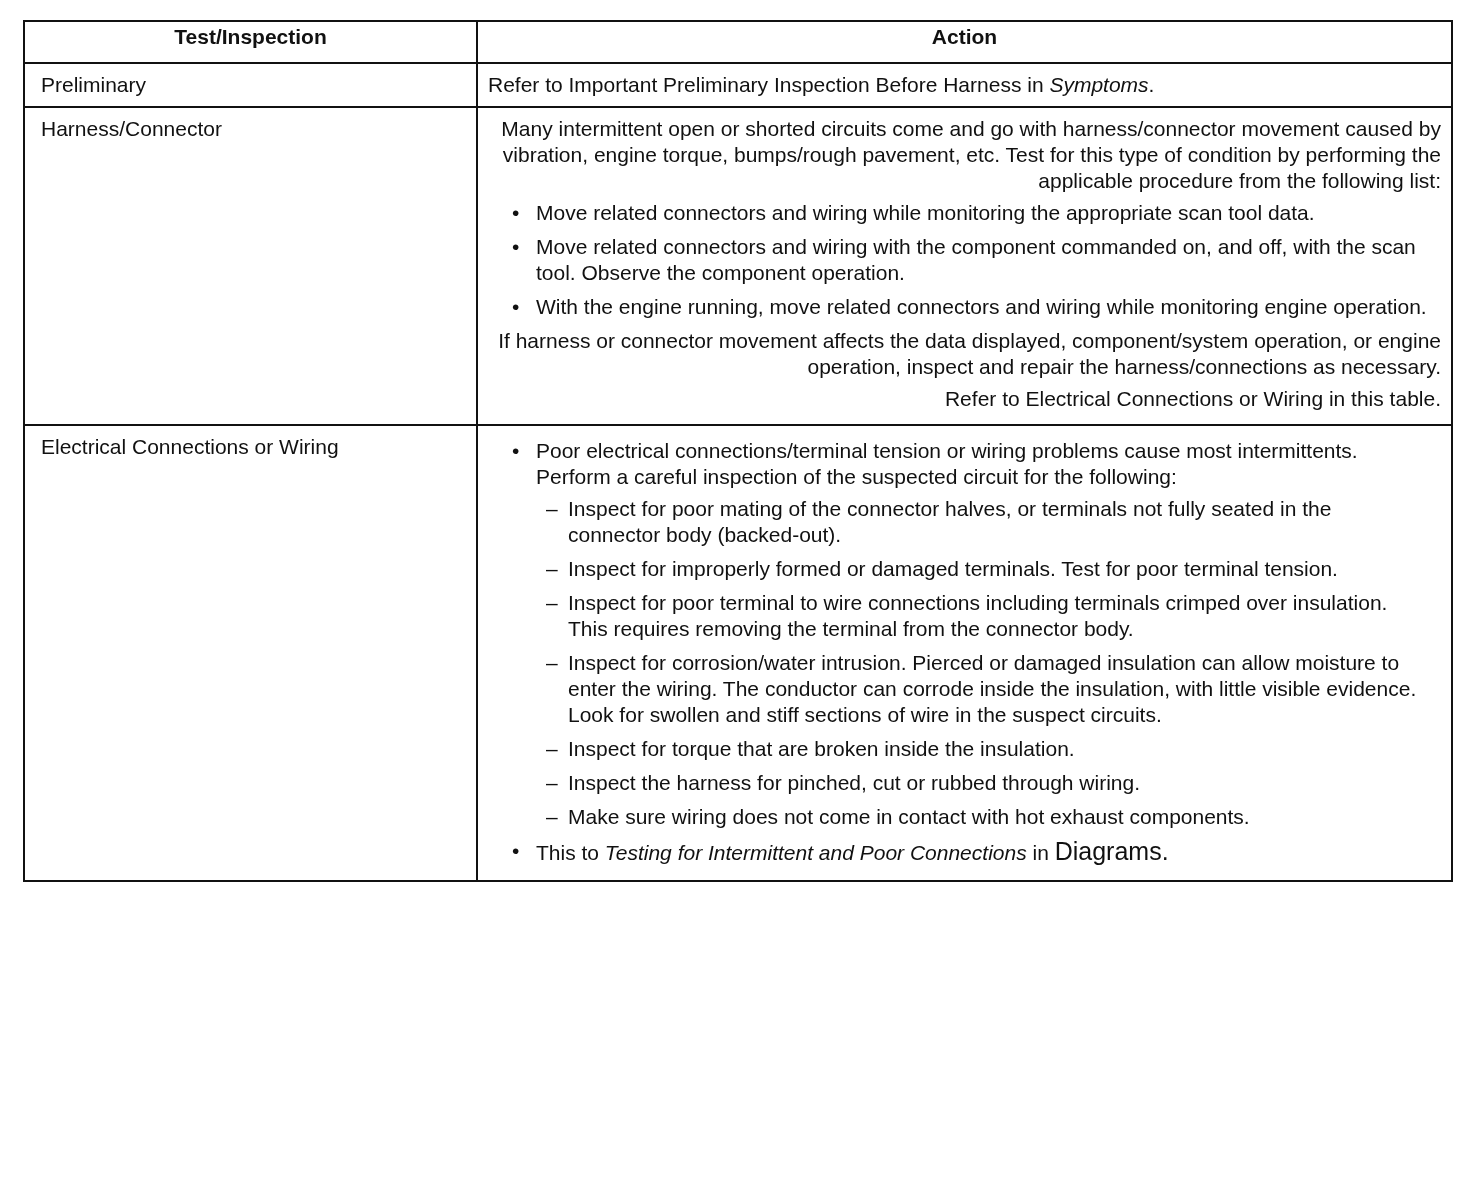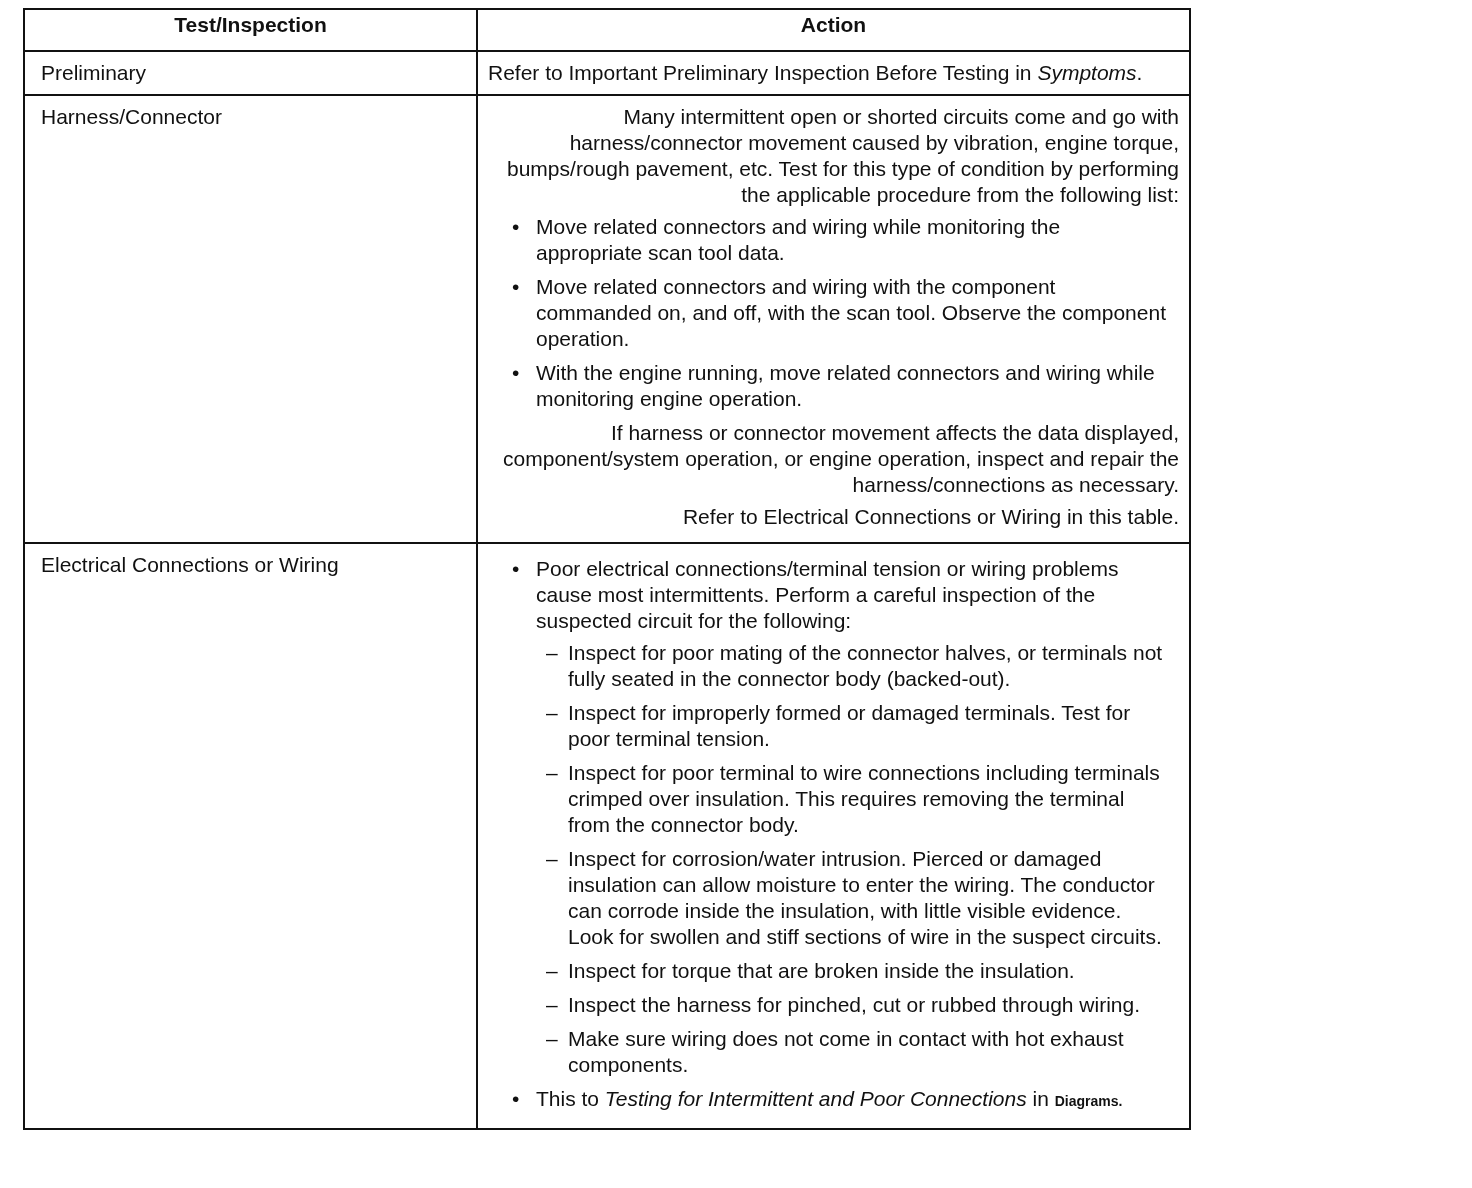--- a/index.html
+++ b/index.html
@@ -1,46 +1,46 @@
 <!DOCTYPE html>
 <html><head>
 <meta charset="utf-8">
 <style>
   html, body { margin:0; padding:0; background:#ffffff; }
   body { width:1472px; height:1188px; position:relative; font-family:"Liberation Sans", sans-serif; color:#111; }
-  table.dtc { position:absolute; left:23px; top:8px; width:1168px; border-collapse:collapse; font-size:21px; line-height:26px;padding-left:6px; }
+  table.dtc { position:absolute; left:23px; top:20px; width:1430px; border-collapse:collapse; font-size:21px; line-height:26px;padding-left:6px; }
   table.dtc td, table.dtc th { border:2px solid #111; vertical-align:top; }
   th { font-weight:bold; height:36px; padding:2px 0; text-align:center; vertical-align:middle; }
   th.c1 { width:451px; }
   td.def { padding:4px 14px 6px 16px; }
   td.def p { margin:0; line-height:34px; }
   td.left { padding:8px 16px; width:419px; }
   td.right { padding:8px 10px 6px 10px; }
   td.right p { margin:0 0 6px 0;text-align:right; }
   ul.b { list-style:none; margin:4px 12px 8px 0; padding:0 0 0 24px; }
   ul.b > li { position:relative; padding-left:24px; margin-bottom:8px; }
   ul.b > li::before { content:"•"; position:absolute; left:0; top:0; }
   ul.d { list-style:none; margin:6px 0 6px 0; padding:0 0 0 10px; }
   ul.d > li { position:relative; padding-left:22px; margin-bottom:8px; }
   ul.d > li::before { content:"–"; position:absolute; left:0; top:0; }
   em { }
-  .small { font-size:14px;font-weight:bold; }
+  .small { font-size:25px; }
 </style>
 </head>
 <body>
 
 <table class="dtc">
   <tbody>
       <tr>
     <th class="c1">Test/Inspection</th>
     <th>Action</th>
   </tr>
   <tr>
     <td class="left">Preliminary</td>
-    <td class="right"><span>Refer to Important Preliminary Inspection Before Testing in </span><em>Symptoms</em><span>.</span></td>
+    <td class="right"><span>Refer to Important Preliminary Inspection Before Harness in </span><em>Symptoms</em><span>.</span></td>
   </tr>
   <tr>
     <td class="left">Harness/Connector</td>
     <td class="right">
       <p>Many intermittent open or shorted circuits come and go with harness/connector movement caused by vibration, engine torque, bumps/rough pavement, etc. Test for this type of condition by performing the applicable procedure from the following list:</p>
       <ul class="b">
         <li>Move related connectors and wiring while monitoring the appropriate scan tool data.</li>
         <li>Move related connectors and wiring with the component commanded on, and off, with the scan tool. Observe the component operation.</li>
         <li>With the engine running, move related connectors and wiring while monitoring engine operation.</li>
       </ul>

